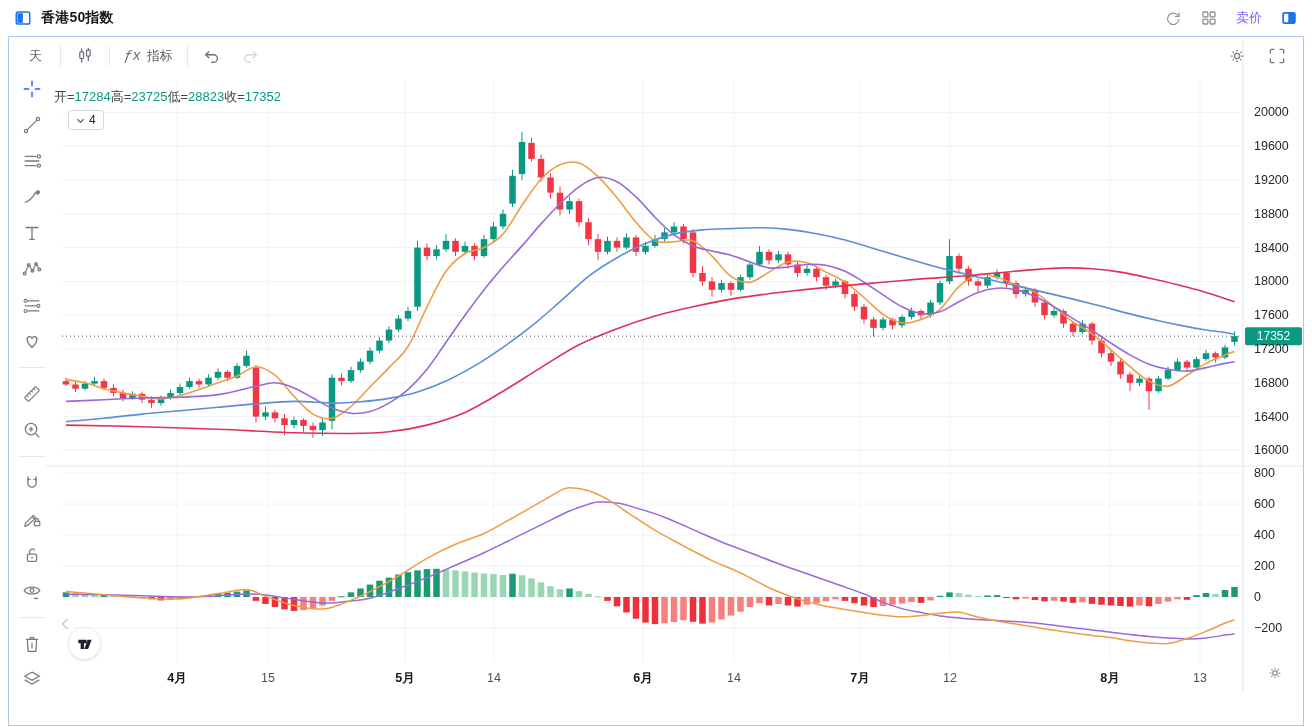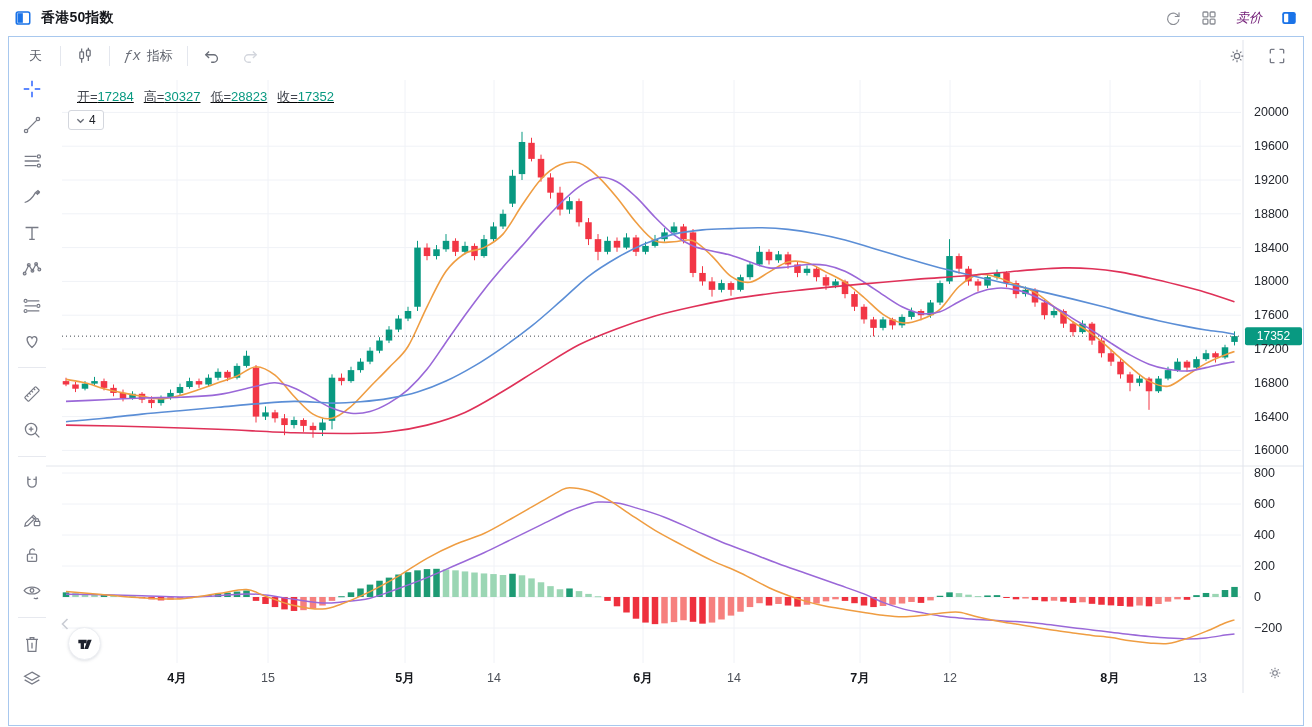--- a/index.html
+++ b/index.html
@@ -3,21 +3,21 @@
 <meta charset="utf-8">
 <style>
   * { margin:0; padding:0; box-sizing:border-box; }
   html,body { width:1312px; height:727px; background:#fff; overflow:hidden;
               font-family:"Liberation Sans", sans-serif; -webkit-font-smoothing:antialiased; }
   .header { position:absolute; left:0; top:0; width:1312px; height:36px;
             display:flex; align-items:center; justify-content:space-between; padding:0 14px; background:#fff; }
   .header-left { display:flex; align-items:flex-start; gap:9px; }
   .title { font-size:14px; font-weight:bold; color:#16181d; letter-spacing:.2px; }
   .header-right { display:flex; align-items:center; gap:18px; }
-  .sell-label { font-size:13px; color:#701a75;font-style:italic; }
+  .sell-label { font-size:13px; color:#8b5cf6; }
   .hicon { width:18px; height:18px; display:block; }
 
   .frame { position:absolute; left:8px; top:36px; width:1296px; height:690px;
            border:1px solid #a8c8ee; background:#fff; }
   .chart-region { position:relative; width:1294px; height:657px; background:#fff; overflow:hidden; }
   #chart-svg { position:absolute; left:0; top:0; }
 
   
   .top-toolbar { position:absolute; left:0; top:0; width:1294px; height:38px;
                  display:flex; align-items:center; z-index:5; background:transparent; }
@@ -31,21 +31,21 @@
 
   
   .left-tools { position:absolute; left:0; top:40px; width:46px; display:flex; flex-direction:column;
                 align-items:center; gap:12px; z-index:5; }
   .tool { width:24px; height:24px; display:flex; align-items:center; justify-content:center; cursor:pointer; }
   .tool svg { width:22px; height:22px; }
   .tool-sep { width:28px; height:1px; background:#e7e9ef; margin:2px 0; }
   .layers-tool { position:absolute; left:11px; top:630px; z-index:5; }
 
   
-  .legend { position:absolute; left:68px; top:51px; z-index:6; font-size:13px; display:flex; gap:10px; white-space:nowrap;text-decoration:underline; }
+  .legend { position:absolute; left:45px; top:51px; z-index:6; font-size:13px; display:flex; white-space:nowrap; }
   .legend .k { color:#40444d; }
   .legend .v { color:#089981; }
   .legend-pill { position:absolute; left:59px; top:73px; z-index:6; height:20px; padding:0 7px;
                  border:1px solid #d4d7de; border-radius:3px; display:flex; align-items:center; gap:4px;
                  font-size:12px; color:#1c1f26; background:#fff; cursor:pointer; }
 
   .tv-logo { position:absolute; left:59px; top:590px; width:33px; height:33px; border-radius:50%;
              background:#fff; border:1px solid #eceef2; box-shadow:0 1px 3px rgba(90,100,120,.18);
              display:flex; align-items:center; justify-content:center; z-index:6; }
   .collapse-arrow { position:absolute; left:50px; top:580px; z-index:6; }
@@ -690,21 +690,21 @@
 
     <span class="tool layers-tool">
       <svg viewBox="0 0 24 24" fill="none" stroke="#787b86" stroke-width="1.4">
         <path d="M12 4.5 L20 9 L12 13.5 L4 9 Z"></path>
           <path d="M4 13 L12 17.5 L20 13"></path>
       </svg>
     </span>
 
     <div class="legend">
       <span><span class="k">开=</span><span class="v">17284</span></span>
-      <span><span class="k">高=</span><span class="v">30327</span></span>
+      <span><span class="k">高=</span><span class="v">23725</span></span>
       <span><span class="k">低=</span><span class="v">28823</span></span>
       <span><span class="k">收=</span><span class="v">17352</span></span>
     </div>
     <div class="legend-pill">
       <svg width="9" height="9" viewBox="0 0 10 10" fill="none" stroke="#6a6e78" stroke-width="1.5">
         <path d="M1.5 3.5 L5 7 L8.5 3.5"></path>
       </svg>
       <span>4</span>
     </div>
 

